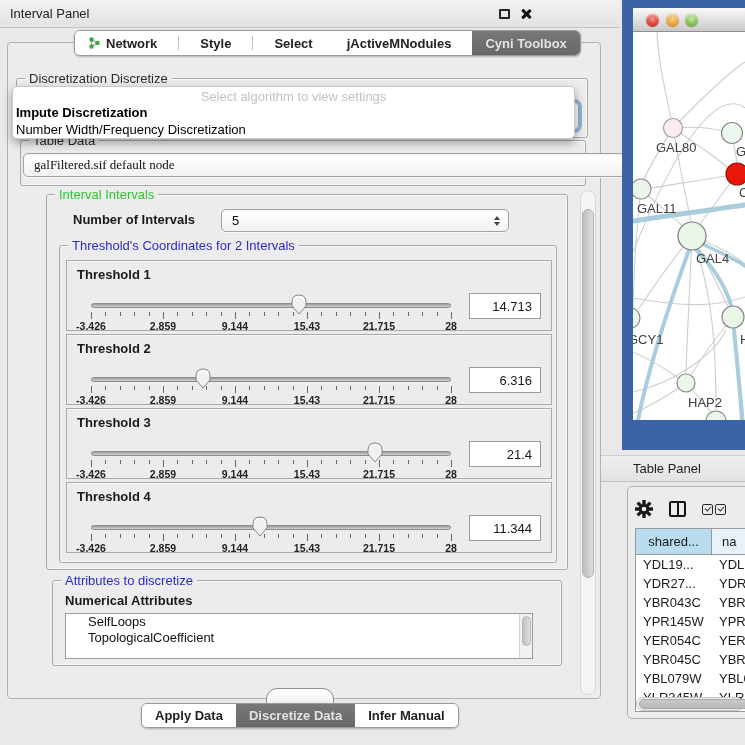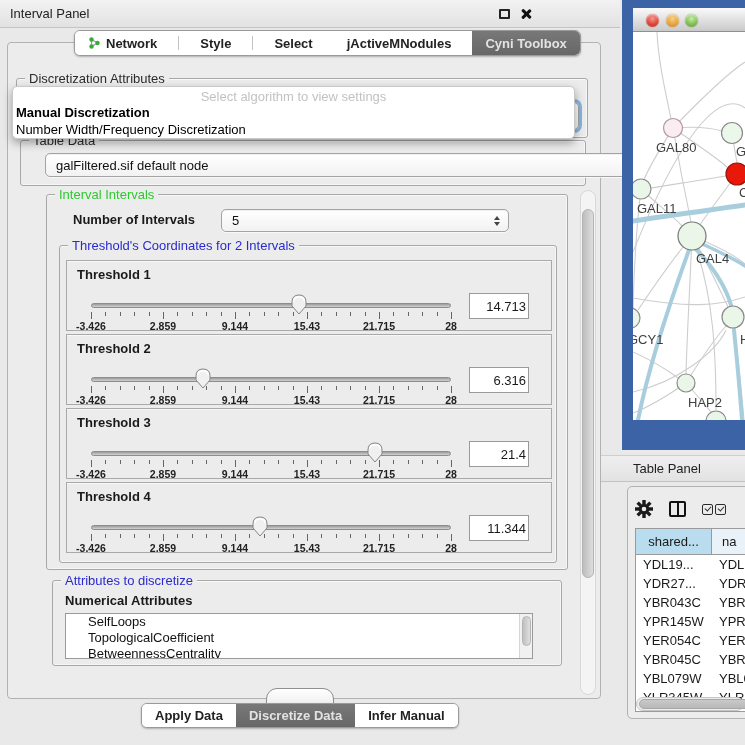--- a/index.html
+++ b/index.html
@@ -68,22 +68,22 @@
     box-shadow:inset 0 1px 0 rgba(255,255,255,.6); }
   .thr .ttl { position:absolute; left:10px; top:6px; font-weight:bold; font-size:13px; }
   .thr .track { position:absolute; left:24px; top:42px; width:360px; height:5px; border-radius:3px;
     background:linear-gradient(#9c9c9c,#d2d2d2); border:1px solid #8d8d8d; }
   .thr .thumb { position:absolute; top:33px; width:16px; height:21px; }
   .thr .ticks { position:absolute; left:24px; top:51px; width:360px; height:8px; }
   .thr .ticks i { position:absolute; top:0; width:1px; height:4px; background:#666; }
   .thr .ticks i.major { height:7px; }
   .thr .ticklabels { position:absolute; left:24px; top:59px; width:360px; height:12px; }
   .thr .ticklabels span { position:absolute; transform:translateX(-50%); font-size:10.5px; font-weight:bold; color:#222; white-space:nowrap; }
-  .thr .vbox { position:absolute; left:402px; top:32px; width:60px; height:26px; background:#fff; border:1px solid #9a9a9a;
-    display:flex; align-items:center; justify-content:flex-end; padding-right:2px; font-size:13px; }
+  .thr .vbox { position:absolute; left:402px; top:32px; width:72px; height:26px; background:#fff; border:1px solid #9a9a9a;
+    display:flex; align-items:center; justify-content:flex-end; padding-right:8px; font-size:13px; }
 
   
   .attrlist { position:absolute; left:12px; top:32px; width:468px; height:46px; background:#fff; border:1px solid #9a9a9a; overflow:hidden; }
   .attrlist .item { padding-left:22px; font-size:13px; line-height:16px; color:#111; }
   .attrlist .sb { position:absolute; right:0; top:0; width:13px; height:100%; background:#f1f1f1; border-left:1px solid #d5d5d5; }
   .attrlist .sb .tb { position:absolute; left:1.5px; top:2px; width:9px; height:30px; border-radius:5px;
     background:linear-gradient(90deg,#c0c0c0,#e0e0e0); border:1px solid #b5b5b5; }
 
   .applybtn { position:absolute; left:266px; top:668px; width:68px; height:38px; border-radius:11px;
     background:linear-gradient(#ffffff,#d9d9d9); border:1px solid #8f8f8f; font-size:13px; font-weight:bold;
@@ -160,39 +160,39 @@
       </div>
     <div class="tab sel">
         <span>Cyni Toolbox</span>
       </div>
   </div>
 
   <div class="mainpanel"></div>
   <div class="viewport" style="left:19px; top:88px; width:578px; height:604px; border:none;"></div>
 
   <div class="grp" style="left:16px; top:78px; width:572px; height:60px;">
-    <span class="glabel black">Discretization Attributes</span>
+    <span class="glabel black">Discretization Discretize</span>
     <div class="combo focusring" style="left:10px; top:23px; width:552px; height:28px;">
       <span class="val"></span>
       <span class="stepper">
           <i class="up"></i>
           <i class="dn"></i>
         </span>
     </div>
   </div>
 
   <div class="popup">
     <div class="hint">Select algorithm to view settings</div>
-    <div class="opt bold">Manual Discretization</div>
+    <div class="opt bold">Impute Discretization</div>
     <div class="opt">Number Width/Frequency Discretization</div>
   </div>
 
   <div class="grp" style="left:20px; top:140px; width:566px; height:46px;">
     <span class="glabel black">Table Data</span>
-    <div class="combo" style="left:24px; top:12px; width:626px; height:24px;">
+    <div class="combo" style="left:2px; top:12px; width:626px; height:24px;font-family:Liberation Serif, serif;">
       <span class="val">galFiltered.sif default node</span>
       <span class="stepper">
           <i class="up"></i>
           <i class="dn"></i>
         </span>
     </div>
   </div>
 
   <div class="vscroll">
     <div class="thumbv" style="top:18px; height:369px;"></div>
@@ -404,21 +404,20 @@
     </div>
   </div>
 
   <div class="grp" style="left:52px; top:580px; width:510px; height:86px;">
     <span class="glabel blue">Attributes to discretize</span>
     <div style="position:absolute; left:12px; top:12px; font-weight:bold; font-size:13px;">Numerical Attributes</div>
     <div class="attrlist">
       <div>
           <div class="item">SelfLoops</div>
           <div class="item">TopologicalCoefficient</div>
-          <div class="item">BetweennessCentrality</div>
         </div>
       <div class="sb">
           <div class="tb"></div>
         </div>
     </div>
   </div>
 
   <div class="applybtn">Apply</div>
 
   <div class="tabrow bottom">

